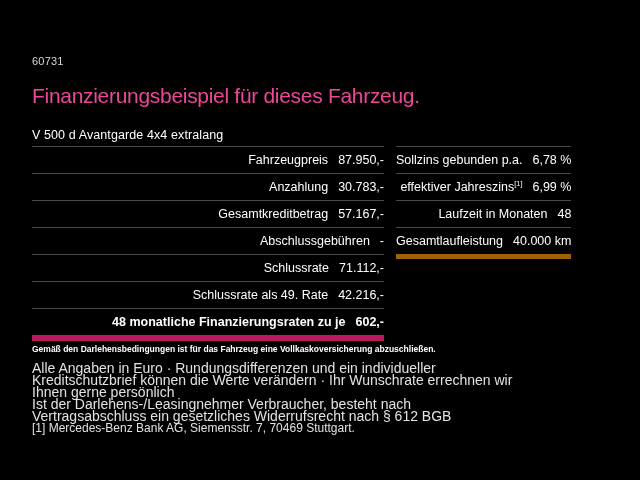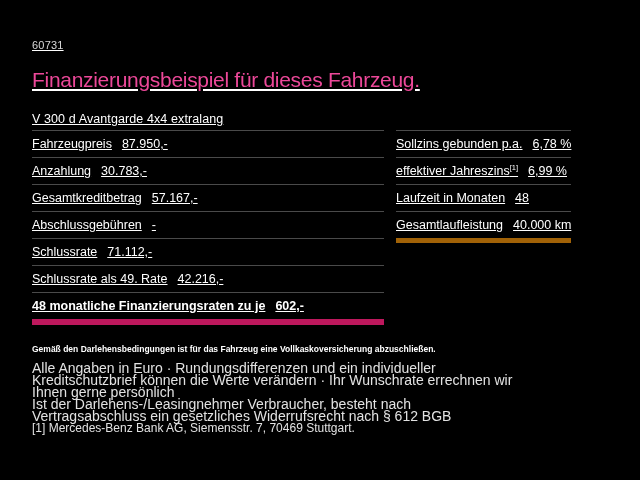--- a/index.html
+++ b/index.html
@@ -13,22 +13,21 @@
     overflow: hidden;
     font-family: "Liberation Sans", sans-serif;
     color: #ffffff;
   }
   .page {
     position: relative;
     width: 552px;
     height: 480px;
     background: #000000;
     box-sizing: border-box;
-    padding: 0 32px;
-    text-decoration: underline;
+    padding: 16px 32px;
   }
   .doc-id {
     font-size: 11px;
     color: #d8d8d8;
     letter-spacing: 0.2px;
     padding-top: 38px;
     line-height: 14px;
   }
   .title {
     font-size: 21px;
@@ -54,21 +53,21 @@
     flex: 0 0 352px;
   }
   .col-gap {
     flex: 0 0 12px;
   }
   .col-right {
     flex: 1 1 auto;
   }
   .row {
     display: flex;
-    justify-content: flex-start;
+    justify-content: flex-end;
     align-items: baseline;
     border-top: 1px solid #4a4a4a;
     padding: 6px 0 5px 0;
     font-size: 12.5px;
     line-height: 15px;
   }
   .row:first-child {
     border-top: 1px solid #4a4a4a;
   }
   .row .label {
@@ -119,21 +118,21 @@
 </style>
 </head>
 <body>
 
 <div class="page">
 
   <div class="doc-id">60731</div>
 
   <div class="title">Finanzierungsbeispiel für dieses Fahrzeug.</div>
 
-  <div class="subtitle">V 300 d Avantgarde 4x4 extralang</div>
+  <div class="subtitle">V 500 d Avantgarde 4x4 extralang</div>
 
   <div class="columns">
 
     <div class="col-left">
 
       <div class="row">
         <span class="label">Fahrzeugpreis</span>
         <span class="value">87.950,-</span>
       </div>
 

